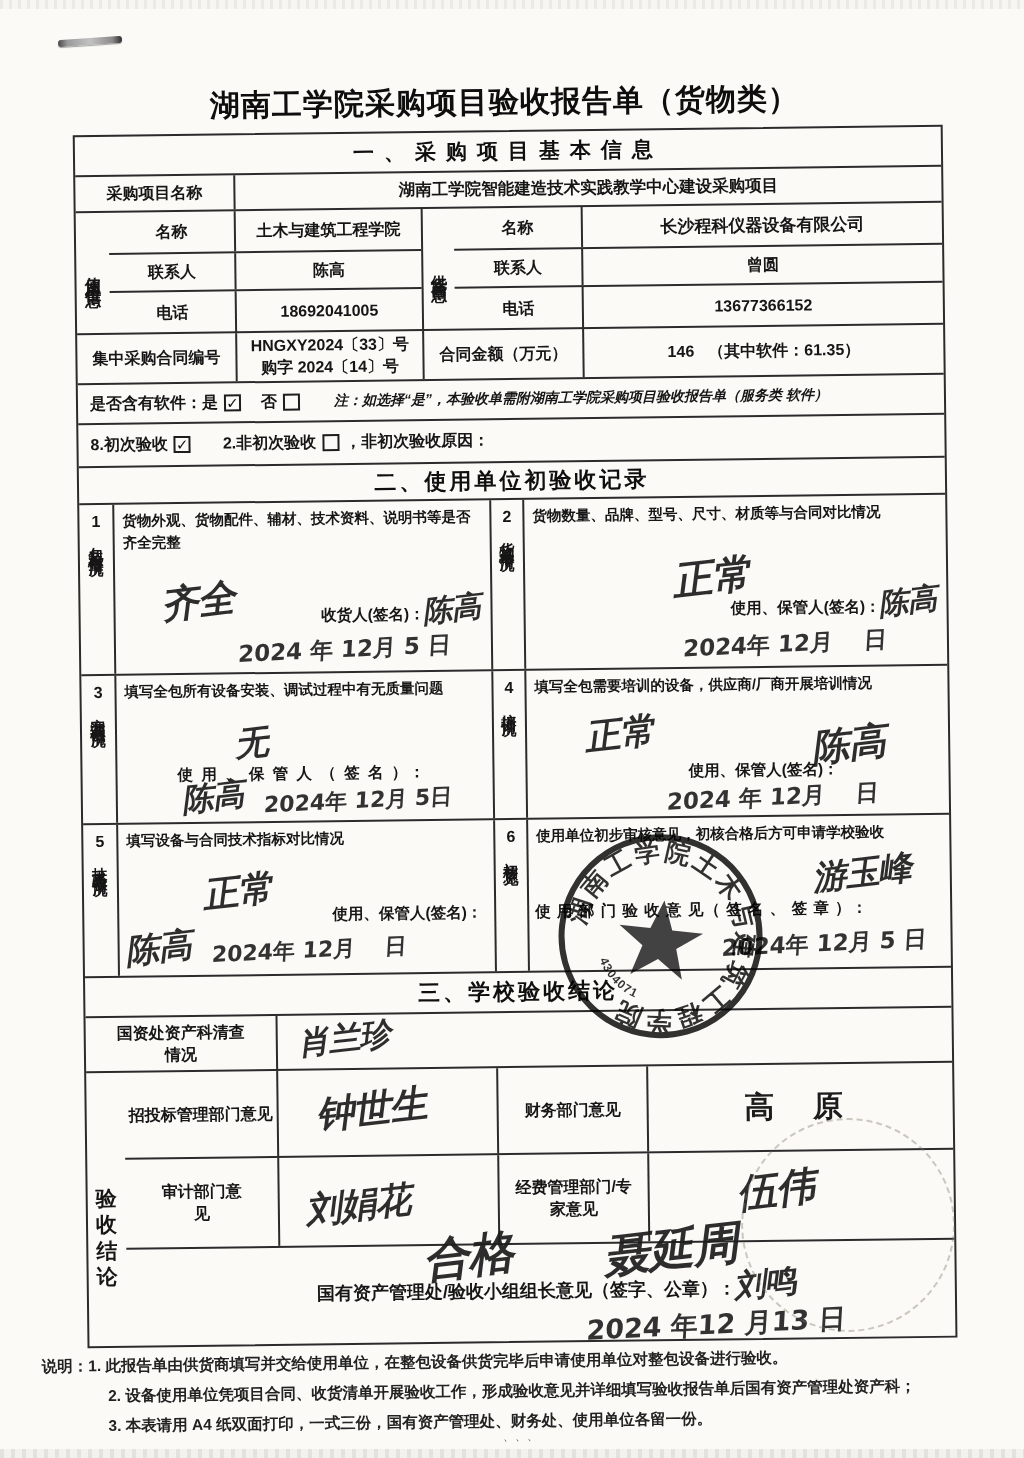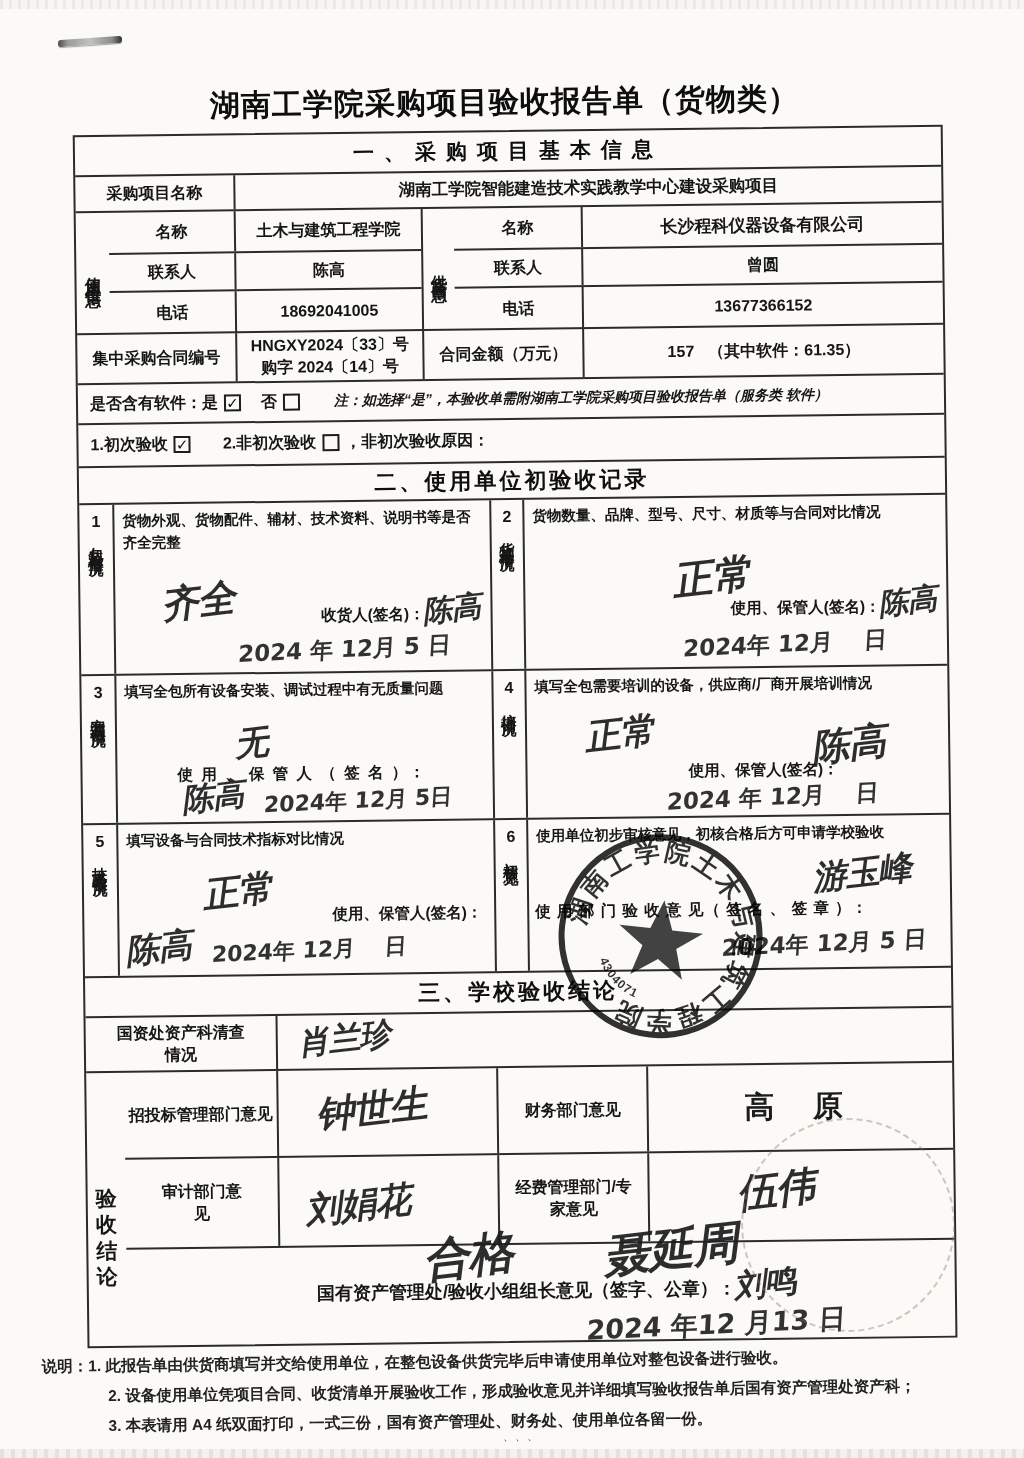--- a/index.html
+++ b/index.html
@@ -110,39 +110,39 @@
             <div class="c val" style="flex:1">13677366152</div>
           </div>
         </div>
       </div>
 
       <div class="row" style="height:50px">
         <div class="c first lab" style="width:158px">集中采购合同编号</div>
         <div class="c val" style="width:187px;line-height:1.4">HNGXY2024〔33〕号 购字 2024〔14〕号</div>
         <div class="c lab" style="width:160px">合同金额（万元）</div>
         <div class="c val" style="flex:1;gap:14px">
-          <span>157</span>
+          <span>146</span>
           <span>（其中软件：61.35）</span>
         </div>
       </div>
 
       <div class="row" style="height:40px">
         <div class="c first" style="flex:1;display:flex;align-items:center;padding-left:12px;font-weight:bold;font-size:16px">
           <span>是否含有软件：</span>
           <span>是</span>
           <span class="cb"><span>✓</span></span>
           <span style="margin-left:14px">否</span>
           <span class="cb"></span>
           <span class="note-italic" style="margin-left:28px">注：如选择“是”，本验收单需附湖南工学院采购项目验收报告单（服务类 软件）</span>
         </div>
       </div>
 
       <div class="row" style="height:43px">
         <div class="c first" style="flex:1;display:flex;align-items:center;padding-left:12px;font-weight:bold;font-size:16px">
-          <span>1.初次验收</span>
+          <span>8.初次验收</span>
           <span class="cb"><span>✓</span></span>
           <span style="margin-left:26px">2.非初次验收</span>
           <span class="cb"></span>
           <span>，非初次验收原因：</span>
         </div>
       </div>
 
       <div class="row" style="height:37px">
         <div class="c first sechead ls2" style="flex:1;font-size:22px">二、使用单位初验收记录</div>
       </div>

